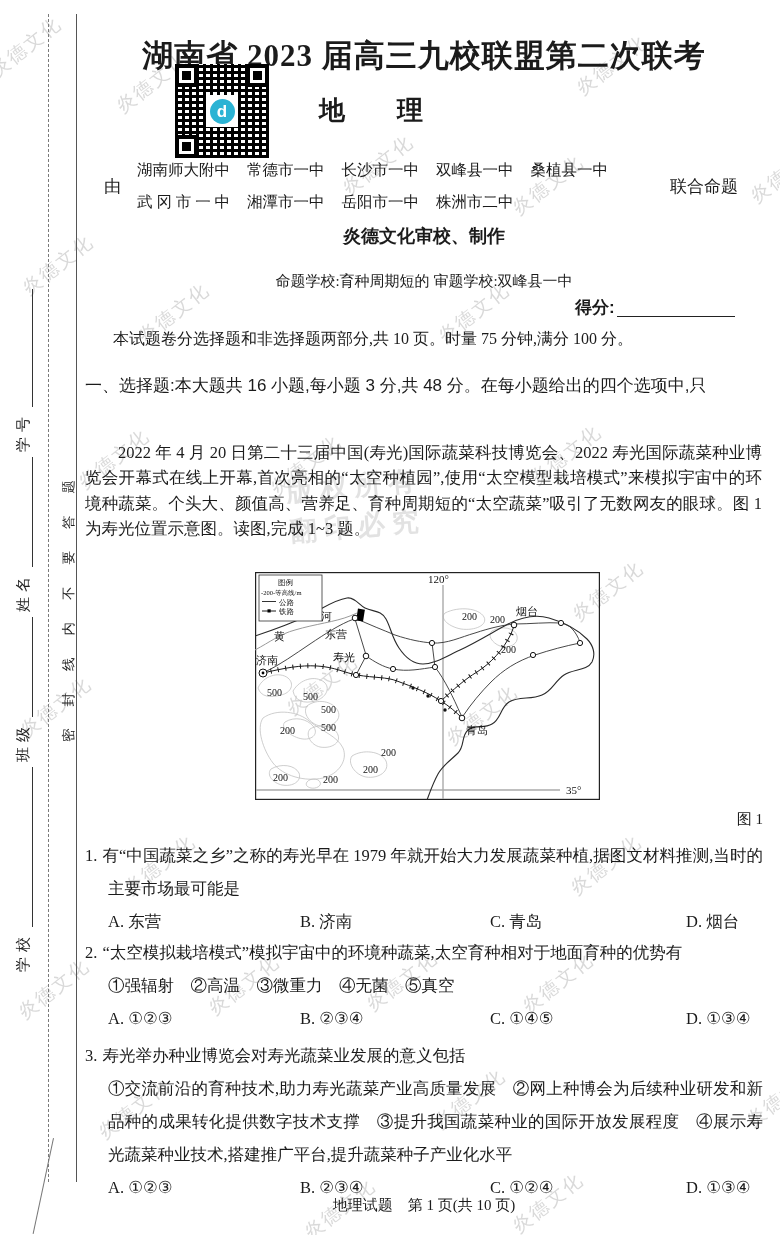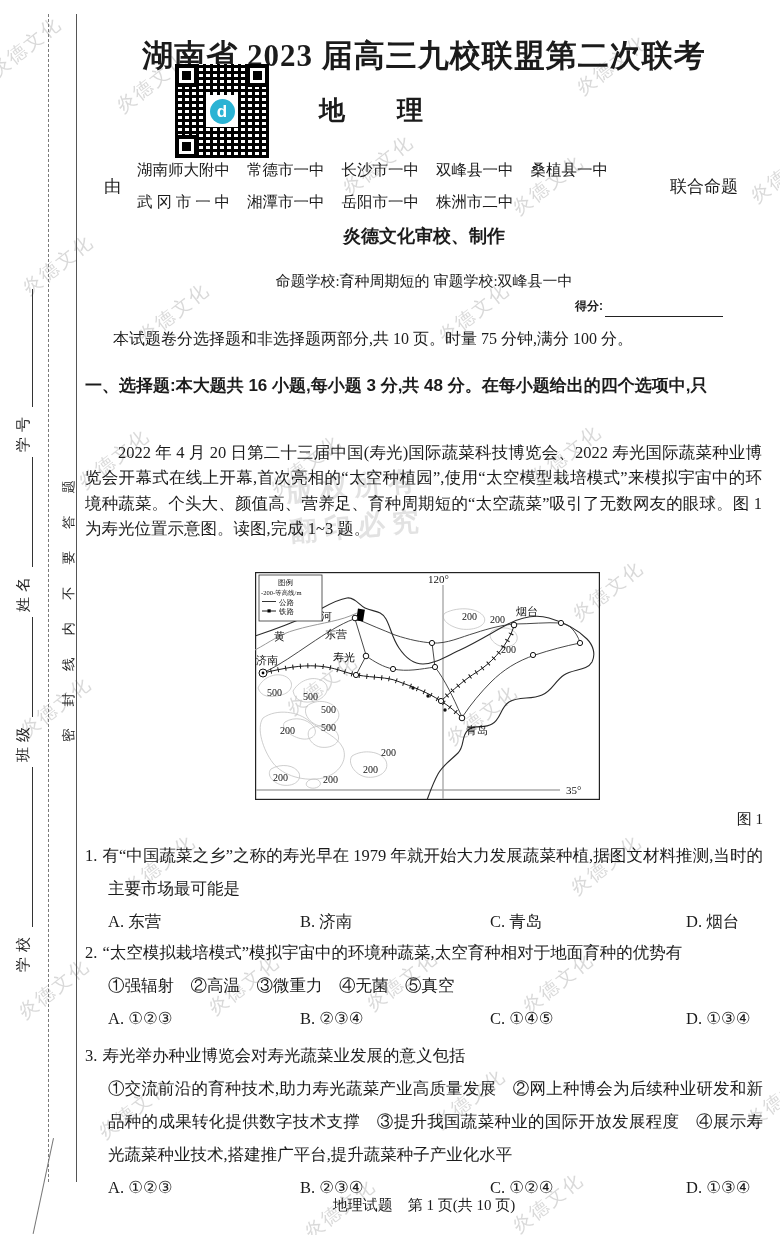--- a/index.html
+++ b/index.html
@@ -41,27 +41,27 @@
   .subject{left:85px;top:93px;width:572px;text-align:center;font-size:26px;font-weight:700}
   .schools{left:104px;top:160px;width:634px;display:flex;align-items:center}
   .by{font-size:17px;margin-right:16px}
   .school-rows{flex:1;display:flex;flex-direction:column;gap:11px;font-size:15.5px}
   .srow{display:flex;gap:17px;white-space:nowrap}
   .joint{font-size:17px;margin-left:4px;white-space:nowrap}
   .producer{left:85px;top:224px;width:678px;text-align:center;font-size:18px;font-weight:700;
       font-family:"Liberation Sans",sans-serif}
   .setter{left:85px;top:272px;width:678px;text-align:center;font-size:15px}
   .setter span + span{}
-  .score{left:575px;top:296px;display:flex;align-items:center;font-size:12px;font-weight:700;
+  .score{left:575px;top:296px;display:flex;align-items:flex-start;font-size:17px;font-weight:700;
       font-family:"Liberation Sans",sans-serif}
   .score-blank{display:inline-block;width:118px;height:20px;border-bottom:1.5px solid #222;margin-left:2px}
 
   
   .note{left:113px;top:329px;font-size:16px;white-space:nowrap}
-  .section-head{left:85px;top:371px;width:678px;font-size:17px;font-weight:700;line-height:29px;
+  .section-head{left:85px;top:371px;width:678px;font-size:17px;font-weight:400;line-height:29px;
       font-family:"Liberation Sans",sans-serif}
   .indent2{padding-left:34px}
   .material{left:85px;top:440px;width:677px;font-size:16.5px;line-height:25.4px;text-indent:2em;text-align:justify}
 
   
   .map-wrap{left:255px;top:572px;width:345px;height:228px}
   .fig-caption{left:85px;top:810px;width:678px;text-align:right;font-size:15px}
   .mborder{fill:none;stroke:#222;stroke-width:1.2}
   .coast{fill:none;stroke:#2a2a2a;stroke-width:1.1}
   .river{fill:none;stroke:#9a9a9a;stroke-width:1}

